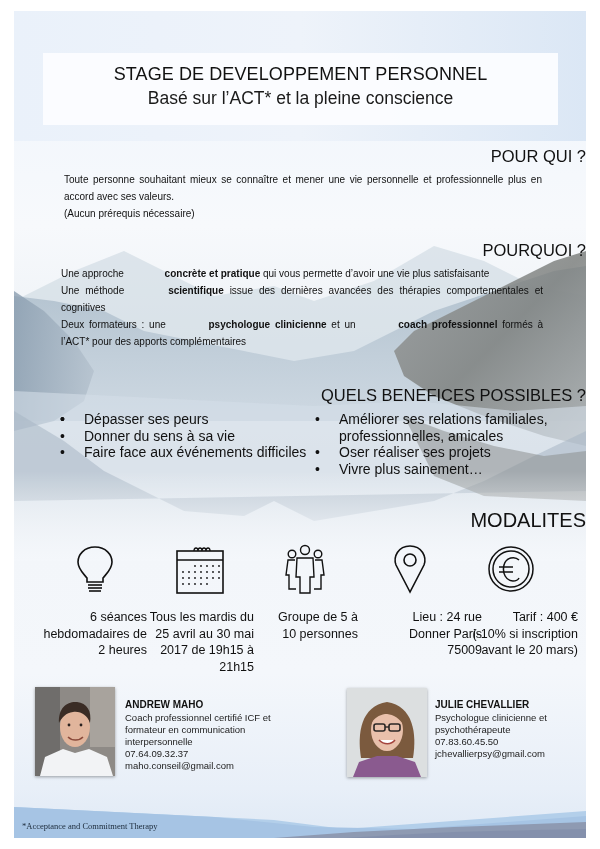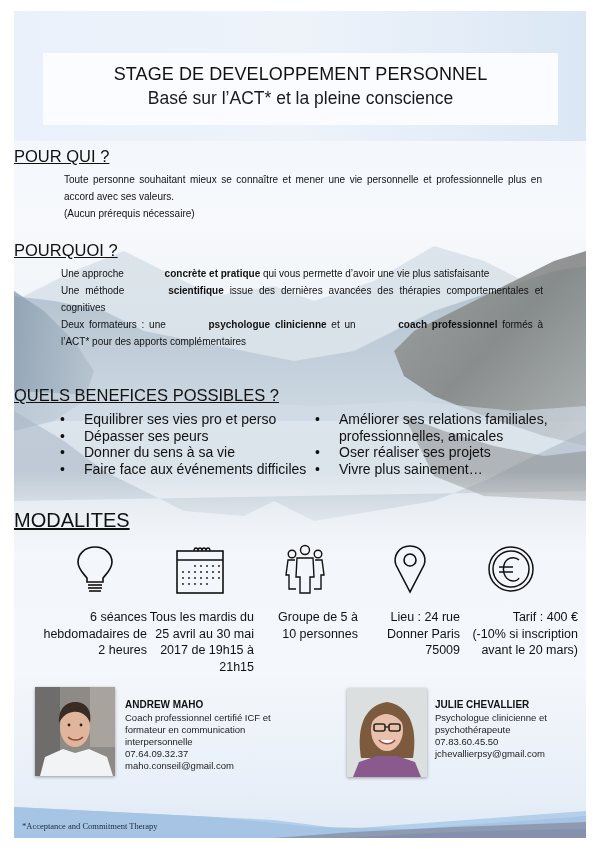--- a/index.html
+++ b/index.html
@@ -19,21 +19,21 @@
     .mountains { position: absolute; left: 0; top: 230px; width: 572px; height: 320px; }
 
     .title-box {
       position: absolute; left: 29px; top: 42px; width: 515px; height: 72px;
       background: rgba(252,253,255,0.92);
       text-align: center;
     }
     .title-main { font-size: 18px; margin-top: 11px; letter-spacing: 0.1px; color: #111; }
     .title-sub { font-size: 17.5px; margin-top: 3px; color: #1a1a1a; }
 
-    .section-head { position: absolute; left: 0; width: 572px; text-align: left; font-size: 16.5px; color: #111; text-decoration: underline; }
+    .section-head { position: absolute; left: 0; width: 572px; text-align: right; font-size: 16.5px; color: #111; }
 
     .para { position: absolute; font-size: 10px; line-height: 17px; color: #111; }
     .para .justify { text-align: justify; text-align-last: left; }
     .para b { font-weight: bold; margin-left: 38px; }
 
     .ben-col { position: absolute; font-size: 14px; line-height: 16.5px; color: #111; list-style: none; }
     .ben-col li { position: relative; padding-left: 24px; }
     .ben-col li .bullet { position: absolute; left: 0; top: 0; }
     .ben-col li.cont { padding-left: 24px; }
 
@@ -105,21 +105,21 @@
 
   <div class="section-head" style="top:230px;">POURQUOI ?</div>
   <div class="para" style="left:47px; top:254px; width:482px;">
     <div class="justify"><span>Une approche </span><b>concrète et pratique</b><span> qui vous permette d’avoir une vie plus satisfaisante</span></div>
     <div class="justify"><span>Une méthode </span><b>scientifique</b><span> issue des dernières avancées des thérapies comportementales et cognitives</span></div>
     <div class="justify"><span>Deux formateurs : une </span><b>psychologue clinicienne</b><span> et un </span><b>coach professionnel</b><span> formés à l’ACT* pour des apports complémentaires</span></div>
   </div>
 
   <div class="section-head" style="top:375px;">QUELS BENEFICES  POSSIBLES ?</div>
   <ul class="ben-col" style="left:46px; top:400px; width:260px;">
-    <li><span class="bullet">•</span><span>Equilibrer ses vies pro et perso</span></li>
+    <li><span class="bullet">•</span></li>
     <li><span class="bullet">•</span><span>Dépasser ses peurs</span></li>
     <li><span class="bullet">•</span><span>Donner du sens à sa vie</span></li>
     <li><span class="bullet">•</span><span>Faire face aux événements difficiles</span></li>
   </ul>
   <ul class="ben-col" style="left:301px; top:400px; width:270px;">
     <li><span class="bullet">•</span><span>Améliorer ses relations familiales,</span></li>
     <li class="cont"><span>professionnelles, amicales</span></li>
     <li><span class="bullet">•</span><span>Oser réaliser ses projets</span></li>
     <li><span class="bullet">•</span><span>Vivre plus sainement…</span></li>
   </ul>
@@ -201,21 +201,21 @@
   <div class="mod-text" style="left:134px;">
     <div>Tous les mardis du</div>
     <div>25 avril au 30 mai</div>
     <div>2017 de 19h15 à</div>
     <div>21h15</div>
   </div>
   <div class="mod-text" style="left:238px;">
     <div>Groupe de 5 à</div>
     <div>10 personnes</div>
   </div>
-  <div class="mod-text" style="left:340px;">
+  <div class="mod-text" style="left:362px;">
     <div>Lieu  : 24 rue</div>
     <div>Donner Paris</div>
     <div>75009</div>
   </div>
   <div class="mod-text" style="left:448px; width:116px;">
     <div>Tarif : 400 €</div>
     <div>(-10% si inscription</div>
     <div>avant le 20 mars)</div>
   </div>
 

